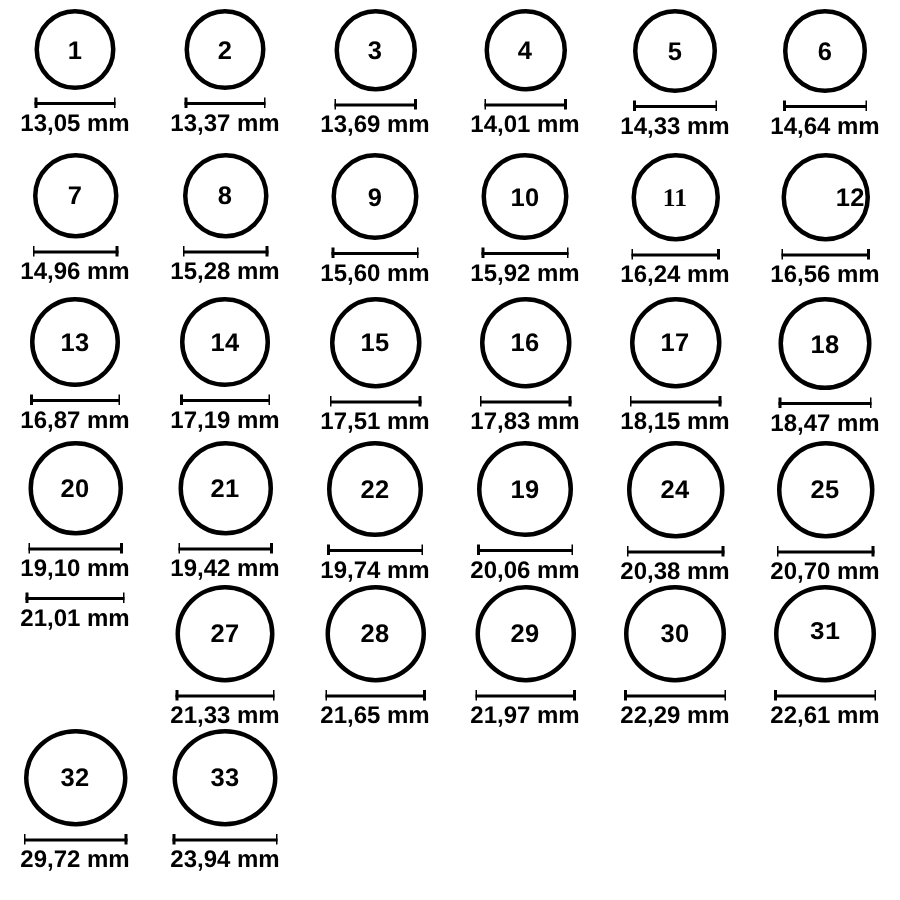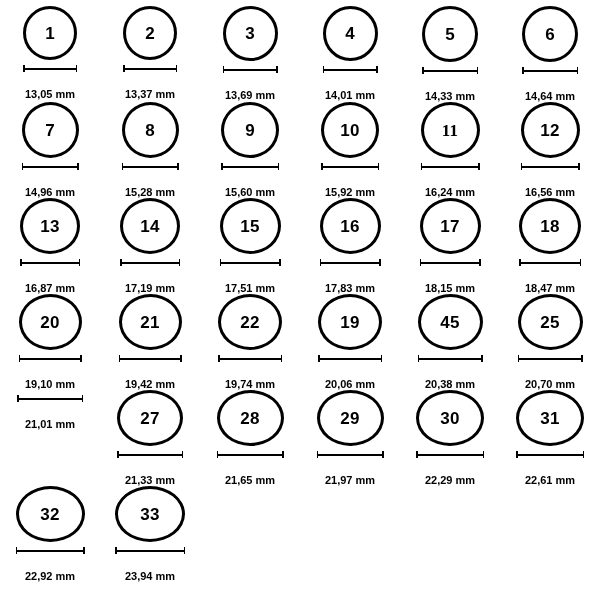--- a/index.html
+++ b/index.html
@@ -75,22 +75,22 @@
   .dim-bar .tick {
     position: absolute;
     top: 0;
     width: 1.5px;
     height: 7px;
     background: #000000;
   }
   .dim-bar .tick.left { left: 0; }
   .dim-bar .tick.right { right: 0; }
   .dim-label {
-    margin-top: 17px;
-    font-size: 11px;
+    margin-top: 3px;
+    font-size: 16px;
     font-weight: bold;
     line-height: 1;
     white-space: nowrap;
     color: #000000;
     text-align: center;
   }
 </style>
 </head>
 <body>
 
@@ -233,21 +233,21 @@
         <div class="dim">
           <div class="dim-bar" style="width: 59px;">
             <div class="line"></div>
             <div class="tick left"></div>
             <div class="tick right"></div>
           </div>
           <div class="dim-label">16,24 mm</div>
         </div>
       </div>
       <div class="cell">
-        <div class="ring" style="width: 59px; height: 59px;">
+        <div class="ring" style="width: 59px; height: 59px; justify-content: flex-end;">
           <span class="ring-size">12</span>
         </div>
         <div class="dim">
           <div class="dim-bar" style="width: 59px;">
             <div class="line"></div>
             <div class="tick left"></div>
             <div class="tick right"></div>
           </div>
           <div class="dim-label">16,56 mm</div>
         </div>
@@ -377,21 +377,21 @@
           <div class="dim-bar" style="width: 64px;">
             <div class="line"></div>
             <div class="tick left"></div>
             <div class="tick right"></div>
           </div>
           <div class="dim-label">20,06 mm</div>
         </div>
       </div>
       <div class="cell">
         <div class="ring" style="width: 65px; height: 65px;">
-          <span class="ring-size">45</span>
+          <span class="ring-size">24</span>
         </div>
         <div class="dim">
           <div class="dim-bar" style="width: 65px;">
             <div class="line"></div>
             <div class="tick left"></div>
             <div class="tick right"></div>
           </div>
           <div class="dim-label">20,38 mm</div>
         </div>
       </div>
@@ -464,21 +464,21 @@
         <div class="dim">
           <div class="dim-bar" style="width: 68px;">
             <div class="line"></div>
             <div class="tick left"></div>
             <div class="tick right"></div>
           </div>
           <div class="dim-label">22,29 mm</div>
         </div>
       </div>
       <div class="cell">
-        <div class="ring" style="width: 68px; height: 68px;">
+        <div class="ring" style="width: 68px; height: 68px; font-family: Liberation Mono, monospace;">
           <span class="ring-size">31</span>
         </div>
         <div class="dim">
           <div class="dim-bar" style="width: 68px;">
             <div class="line"></div>
             <div class="tick left"></div>
             <div class="tick right"></div>
           </div>
           <div class="dim-label">22,61 mm</div>
         </div>
@@ -486,21 +486,21 @@
       <div class="cell">
         <div class="ring" style="width: 69px; height: 69px;">
           <span class="ring-size">32</span>
         </div>
         <div class="dim">
           <div class="dim-bar" style="width: 69px;">
             <div class="line"></div>
             <div class="tick left"></div>
             <div class="tick right"></div>
           </div>
-          <div class="dim-label">22,92 mm</div>
+          <div class="dim-label">29,72 mm</div>
         </div>
       </div>
       <div class="cell">
         <div class="ring" style="width: 70px; height: 70px; text-align: center;">
           <span class="ring-size">33</span>
         </div>
         <div class="dim">
           <div class="dim-bar" style="width: 70px;">
             <div class="line"></div>
             <div class="tick left"></div>

